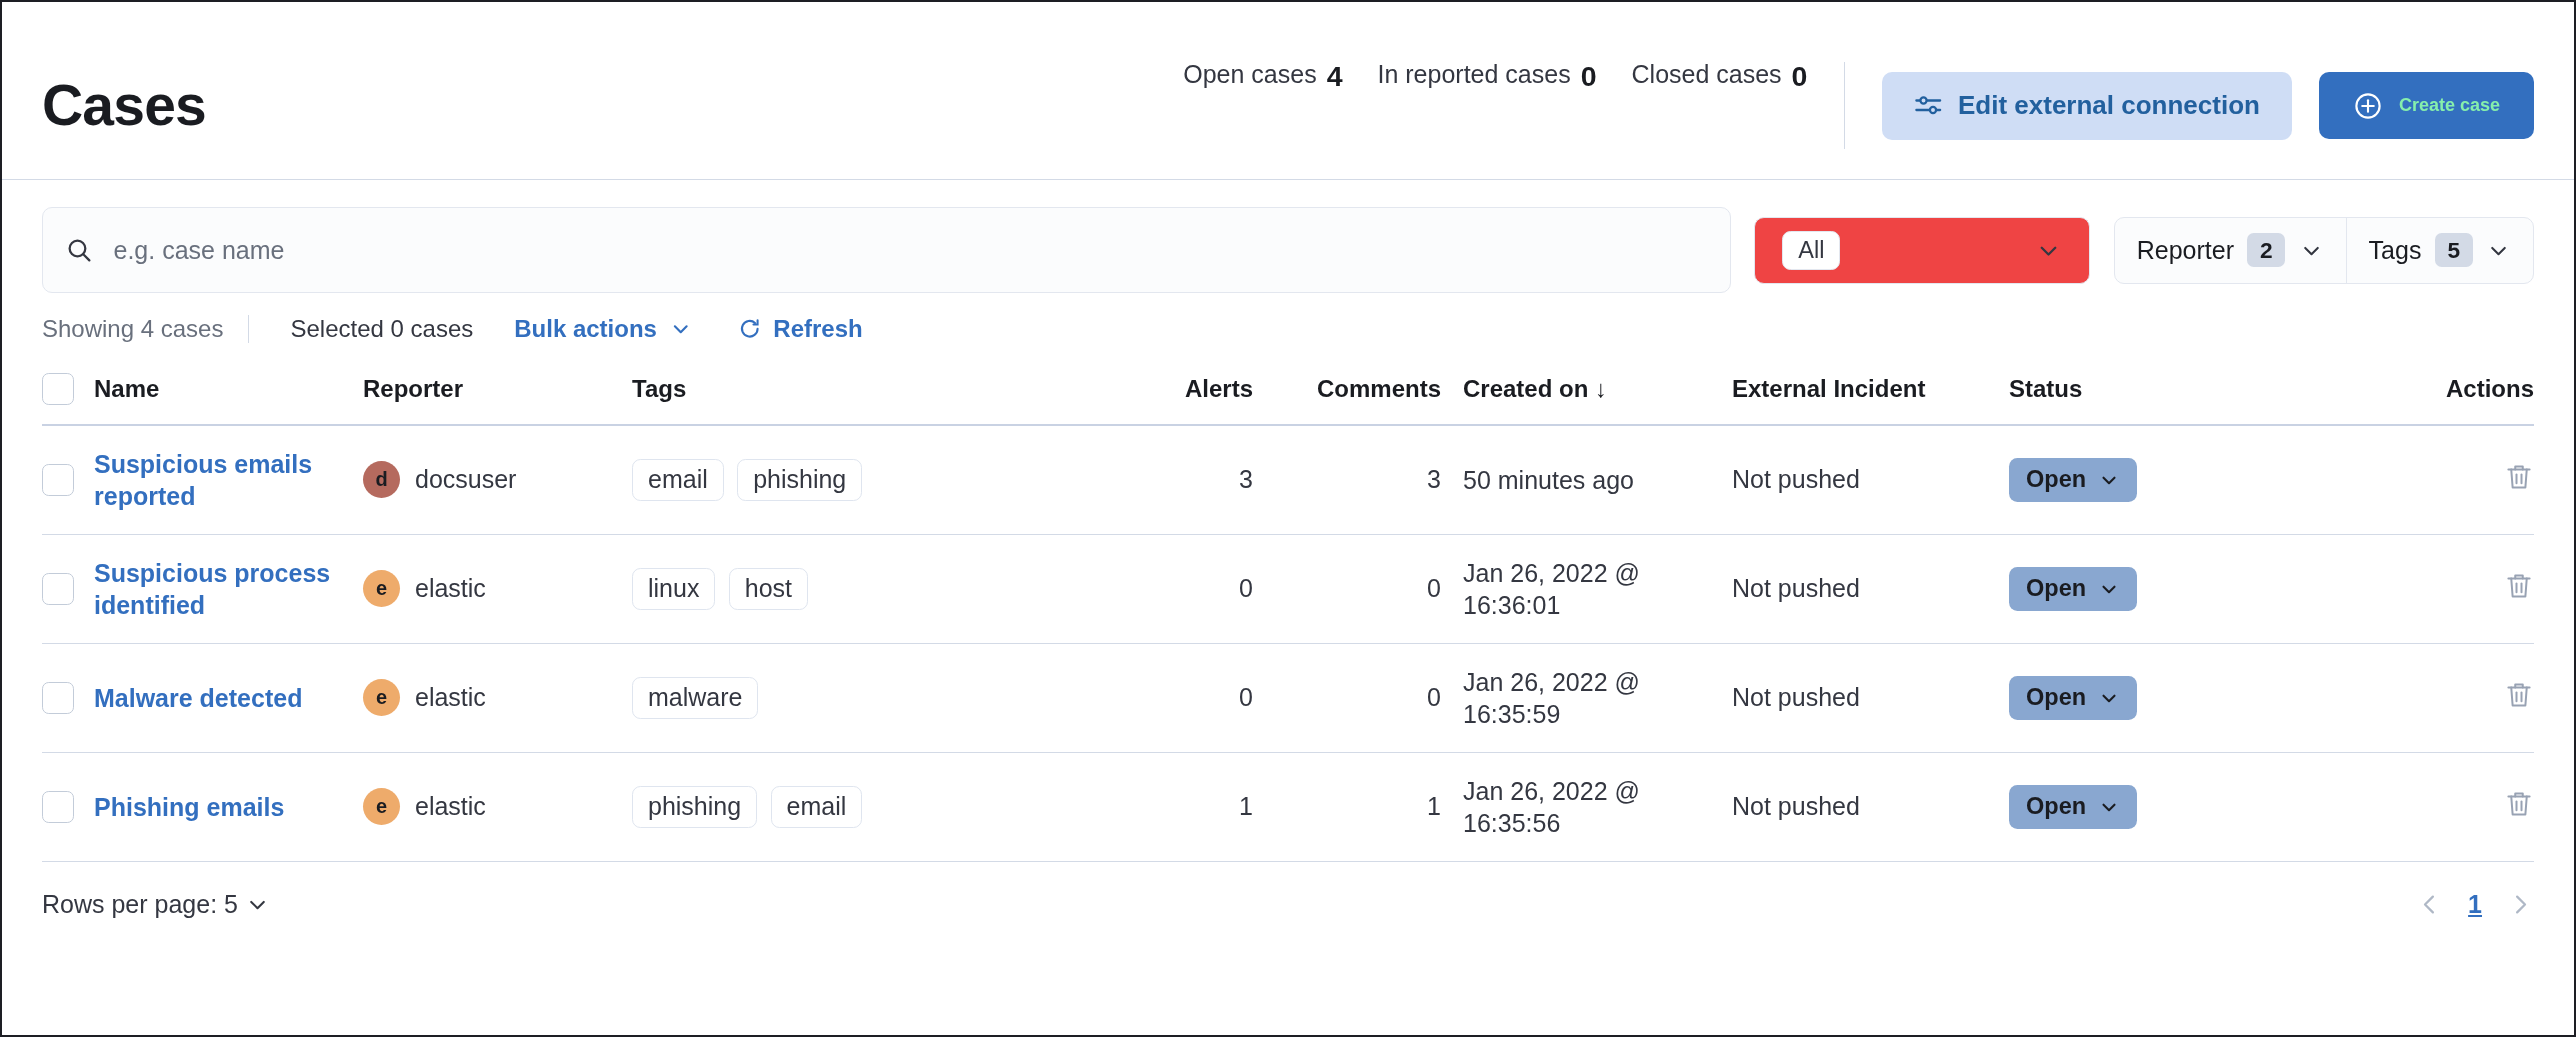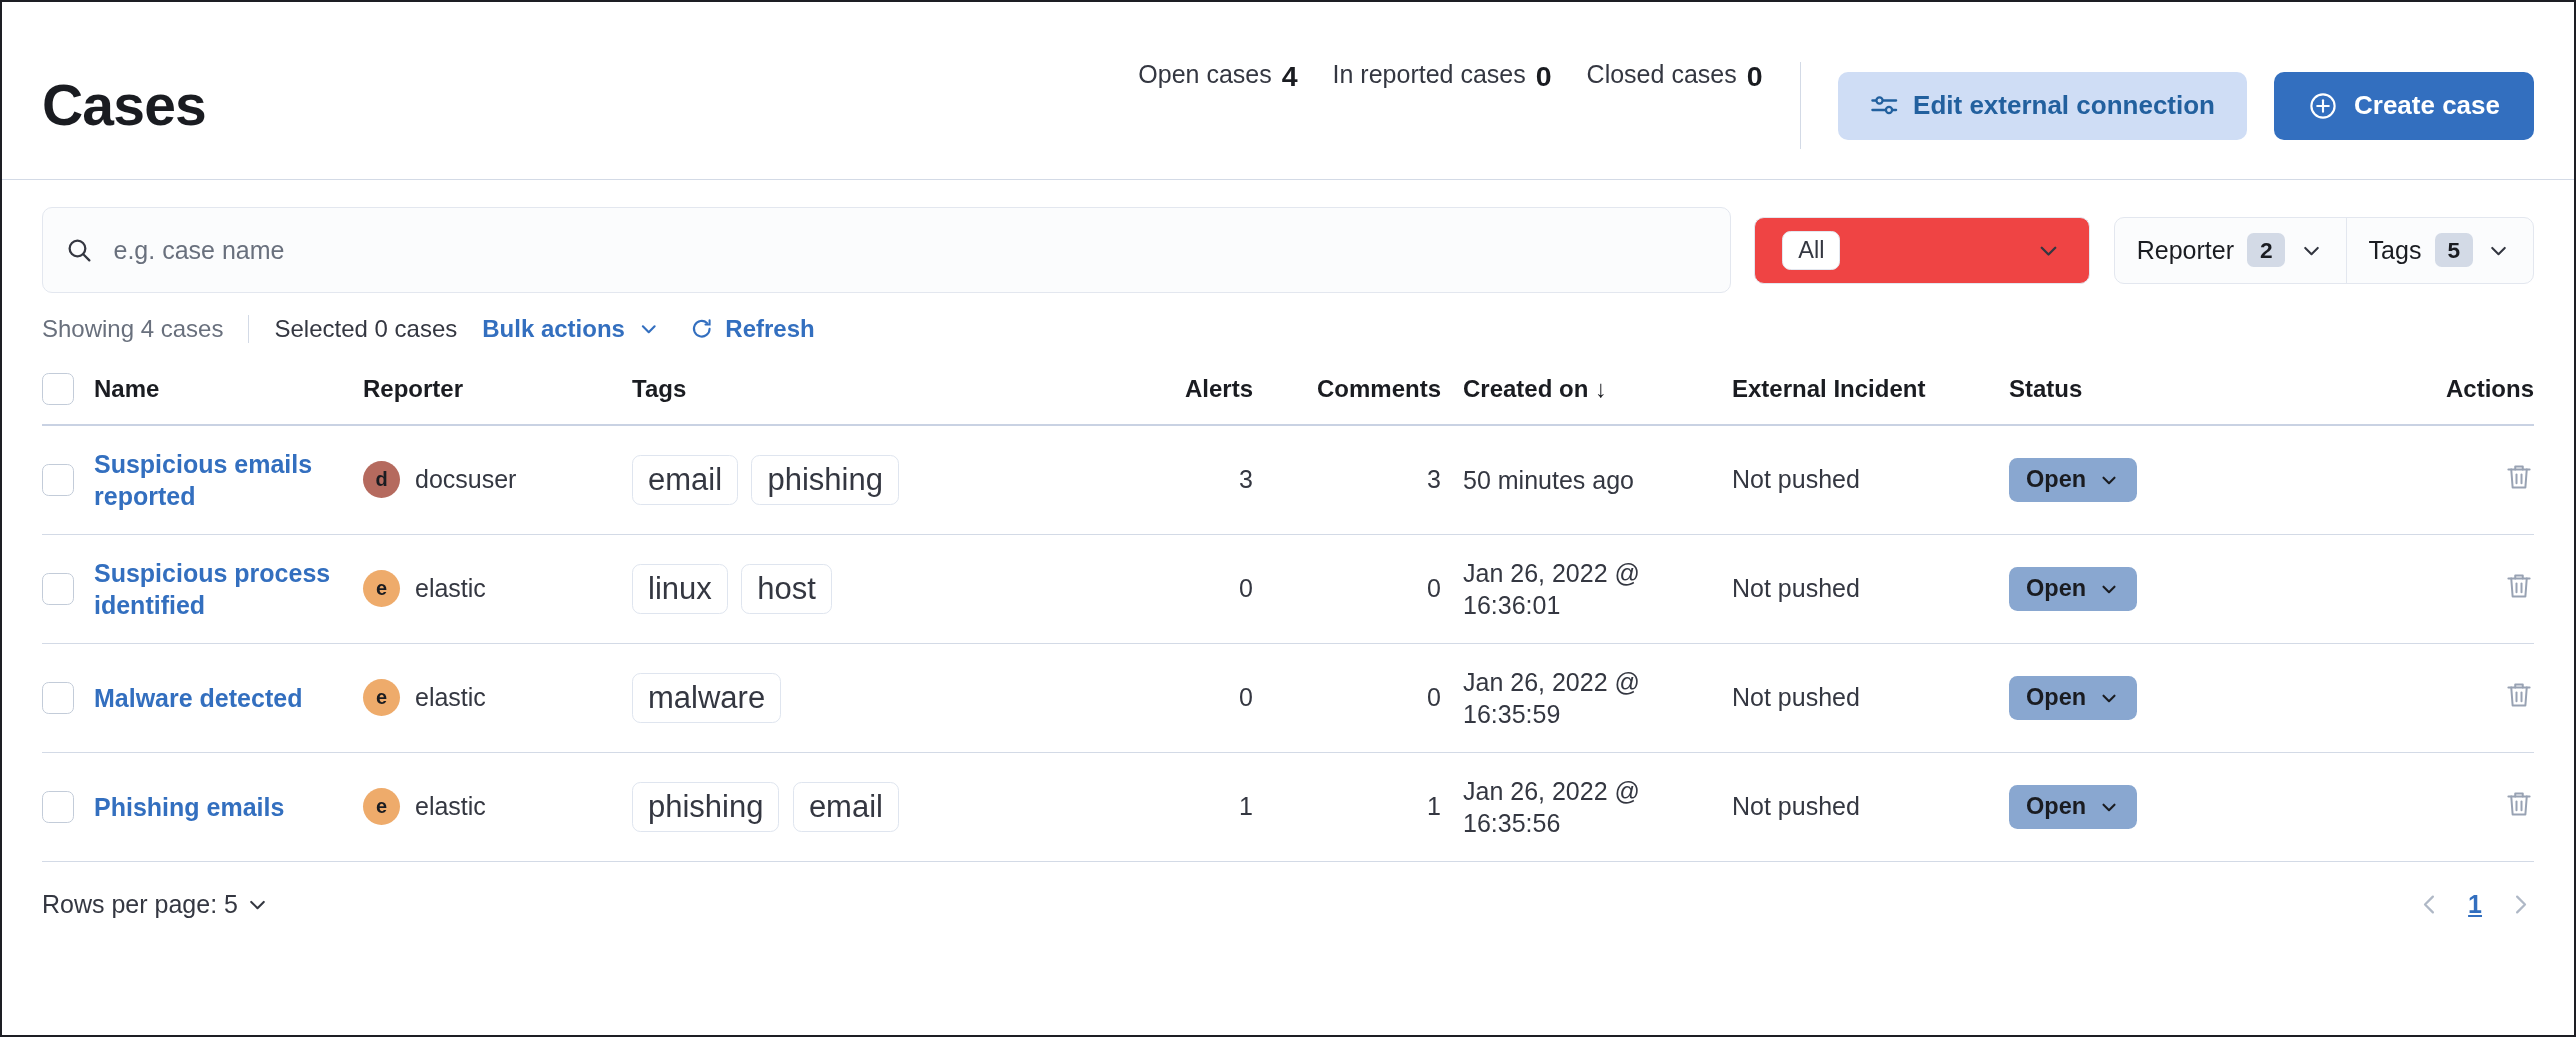--- a/index.html
+++ b/index.html
@@ -66,22 +66,22 @@
   .btn-secondary {
     background: #cfdyff;
     background: #cfddf5;
     color: #22609e;
     font-size: 26px;
     font-weight: 700;
     padding: 18.5px 32px;
   }
   .btn-primary {
     background: #336fbf;
-    color: #ffffff;
-    font-size: 26px;
+    color: #86efac;
+    font-size: 18px;
     font-weight: 700;
     padding: 18.5px 34px;
     gap: 16px;
   }
   .ico { display: inline-block; flex: 0 0 auto; line-height: 0; }
 
   
   .filter-bar {
     display: flex;
     align-items: center;
@@ -152,21 +152,21 @@
     padding: 3.4px 12.6px;
     font-size: 22.7px;
     font-weight: 700;
     color: #1a1c21;
   }
 
   
   .toolbar {
     display: flex;
     align-items: flex-end;
-    gap: 0;
+    gap: 16px;
     padding: 22px 40px 17px 40px;
     font-size: 24px;
   }
   .toolbar-showing { color: #69707d; padding-right: 25px; border-right: 1.7px solid #d3dae6; }
   .toolbar-selected { color: #343741; padding: 0 25px; }
   .link-btn {
     display: inline-flex;
     align-items: center;
     gap: 11.7px;
     color: #336fbf;
@@ -232,21 +232,21 @@
     font-size: 20px; font-weight: 700; color: #1a1c21;
     flex: 0 0 37px;
   }
   .reporter-name { font-size: 25px; color: #343741; }
   .tags { display: flex; gap: 13.4px; flex-wrap: wrap; }
   .tag {
     border: 1.7px solid #dfe5ef;
     border-radius: 8.4px;
     background: #ffffff;
     padding: 5.9px 15px;
-    font-size: 31px;
+    font-size: 25px;
     color: #343741;
     cursor: pointer;
   }
   .created-on { line-height: 1.28; }
   .status-badge {
     display: inline-flex;
     align-items: center;
     gap: 11.7px;
     background: #89a7d0;
     color: #1a1c21;

